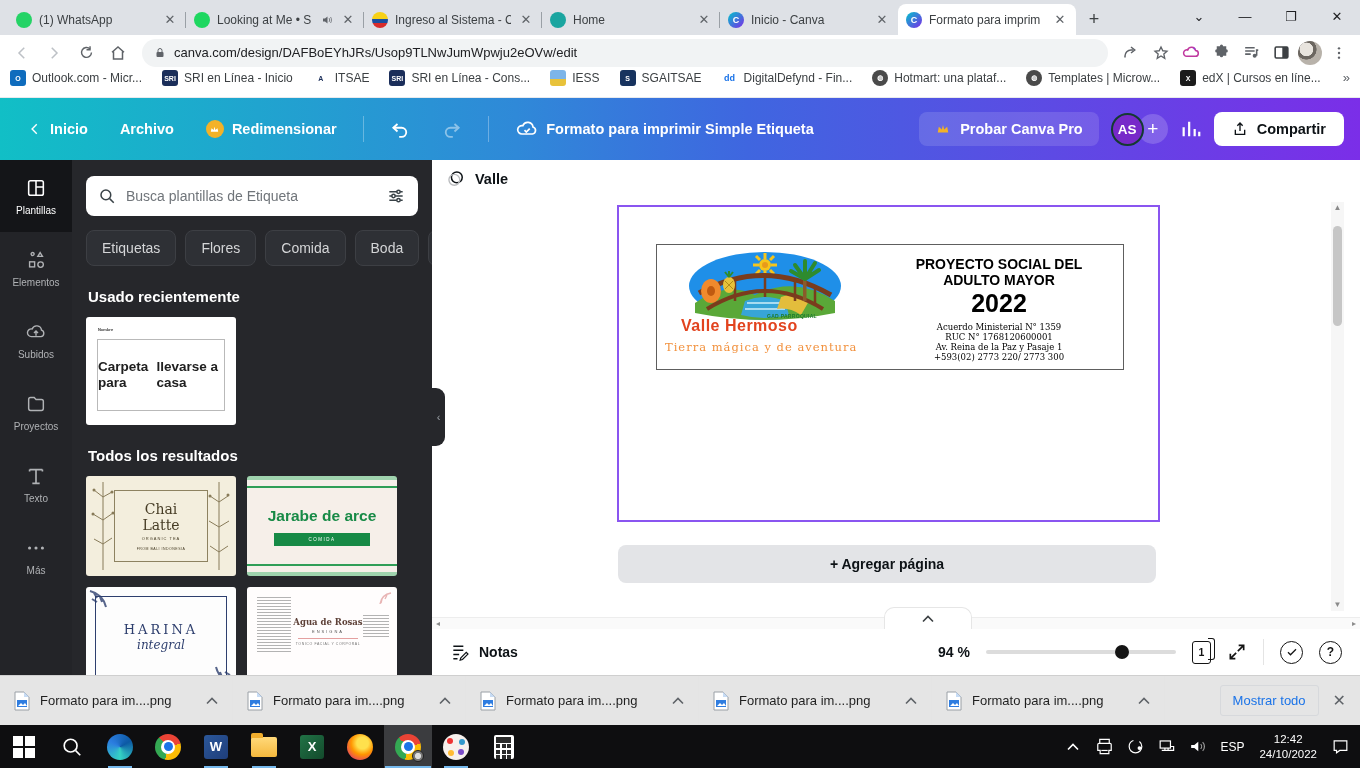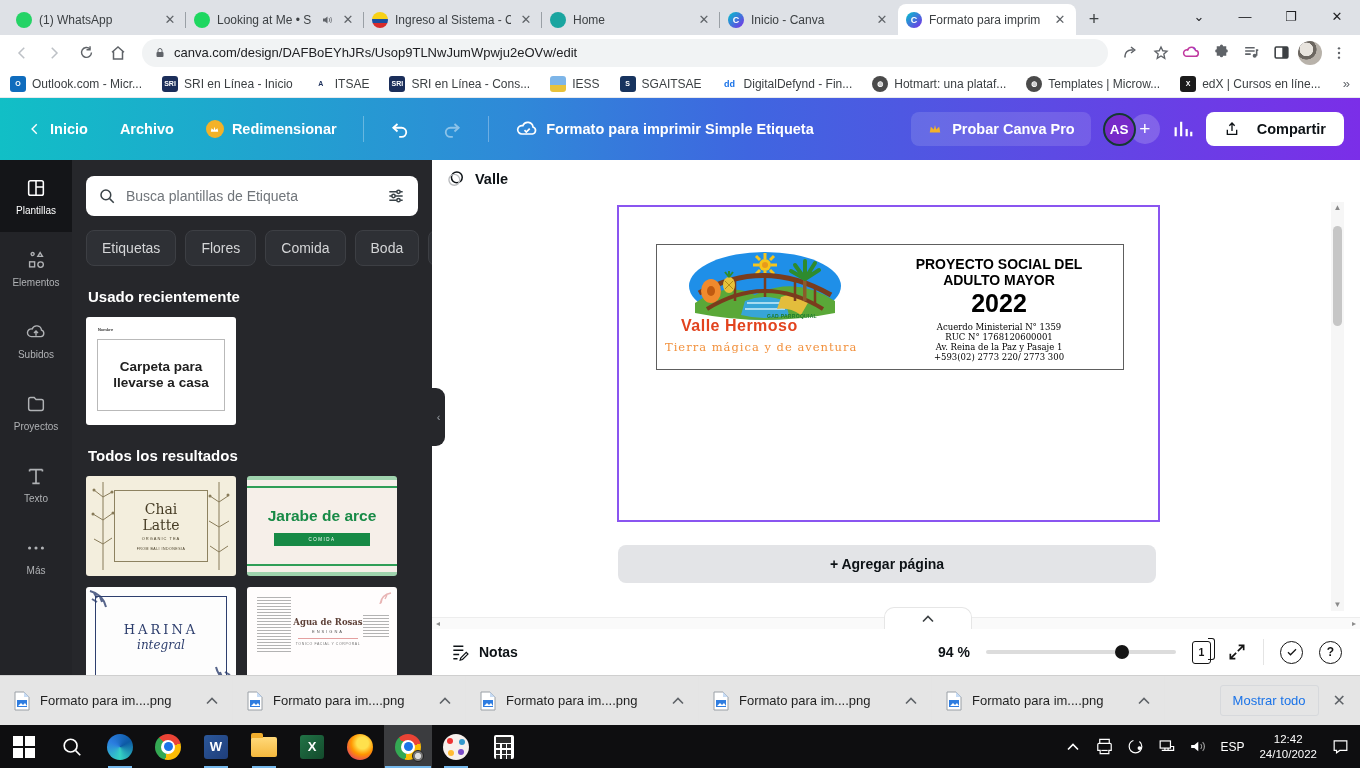--- a/index.html
+++ b/index.html
@@ -27,55 +27,55 @@
   
   .addrbar { height:35px; background:#fff; display:flex; align-items:center; padding:0 8px; gap:4px; }
   .nav-ic { width:28px; height:28px; display:flex; align-items:center; justify-content:center; color:#5f6368; }
   .nav-ic.dim { color:#bdc1c6; }
   .omnibox { flex:1; height:28px; background:#f1f3f4; border-radius:14px; display:flex; align-items:center; padding:0 12px; gap:8px; margin:0 6px; }
   .omnibox .url { font-size:13px; color:#202124; }
   .ext-ic { width:26px; height:26px; display:flex; align-items:center; justify-content:center; }
   .profile-dot { width:24px; height:24px; border-radius:50%; background:radial-gradient(circle at 35% 35%, #e8e4de 0 30%, #6b6660 32% 45%, #b8b2aa 47% 100%); }
 
   
-  .bookmarks { height:28px; background:#fff; border-bottom:1px solid #e8eaed; display:flex; align-items:center; padding:0 10px; gap:20px; font-size:12px; color:#3c4043; }
+  .bookmarks { height:28px; background:#fff; border-bottom:1px solid #e8eaed; display:flex; align-items:flex-start; padding:0 10px; gap:20px; font-size:12px; color:#3c4043; }
   .bm { display:flex; align-items:center; gap:6px; white-space:nowrap; }
   .bm-fav { width:16px; height:16px; border-radius:3px; display:flex; align-items:center; justify-content:center; font-size:7px; font-weight:bold; color:#fff; flex:none; }
   .bm-more { margin-left:auto; color:#5f6368; font-size:13px; }
 
   
   .cv-header { height:62px; background:linear-gradient(90deg,#11bfc6 0%,#2f89d8 38%,#3f66e0 55%,#7b2ee8 100%); display:flex; align-items:center; padding:0 16px; color:#fff; position:relative; }
   .cv-left { display:flex; align-items:center; gap:8px; }
   .cv-item { display:flex; align-items:center; gap:8px; font-size:14.5px; font-weight:600; padding:8px 12px; border-radius:8px; }
   .cv-sep { width:1px; height:26px; background:rgba(255,255,255,.3); margin:0 6px; }
   .crown-badge { width:18px; height:18px; border-radius:50%; background:#f3b228; display:flex; align-items:center; justify-content:center; }
   .cv-title { position:absolute; left:50%; transform:translateX(-50%); font-size:14.5px; font-weight:600; white-space:nowrap; }
   .cv-right { margin-left:auto; display:flex; align-items:center; gap:12px; }
   .btn-pro { display:flex; align-items:center; gap:9px; background:rgba(255,255,255,.13); border-radius:8px; padding:9px 16px; font-size:14.5px; font-weight:600; }
   .avatar-group { display:flex; align-items:center; }
   .plus-circle { width:30px; height:30px; border-radius:50%; background:rgba(255,255,255,.18); display:flex; align-items:center; justify-content:center; font-size:19px; margin-left:-6px; }
   .avatar { width:33px; height:33px; border-radius:50%; background:#7729c9; border:2.5px solid #143a31; display:flex; align-items:center; justify-content:center; font-size:13.5px; font-weight:bold; z-index:1; }
-  .btn-share { display:flex; align-items:center; gap:17px; background:#fff; color:#0d1216; border-radius:8px; padding:9px 18px; font-size:14.5px; font-weight:700; }
+  .btn-share { display:flex; align-items:center; gap:9px; background:#fff; color:#0d1216; border-radius:8px; padding:9px 18px; font-size:14.5px; font-weight:700; }
 
   
   .workspace { height:515px; display:flex; position:relative; }
   .rail { width:72px; background:#232428; display:flex; flex-direction:column; }
   .rail-item { height:72px; display:flex; flex-direction:column; align-items:center; justify-content:center; gap:6px; color:#b0b2b5; font-size:10px; }
   .rail-item.active { background:#141518; color:#fff; }
   .panel { width:360px; background:#26272b; padding:16px 14px; overflow:hidden; position:relative; }
   .searchbox { height:40px; background:#fff; border-radius:8px; display:flex; align-items:center; padding:0 12px; gap:10px; }
   .searchbox input { border:none; outline:none; flex:1; font-size:14px; color:#202124; font-family:"Liberation Sans",sans-serif; }
   .searchbox input::placeholder { color:#70757a; }
   .chips { display:flex; gap:9px; margin-top:14px; }
   .chip { background:#2e3035; border:1px solid #3d3f44; color:#d4d5d7; font-size:14px; padding:9px 15px; border-radius:8px; white-space:nowrap; }
   .chip.arrow { padding:9px 11px; }
   .sec-title { color:#fff; font-size:15px; font-weight:700; margin:22px 2px 12px; }
   .recent-card { width:150px; height:108px; background:#fff; border-radius:3px; position:relative; }
   .recent-tag { position:absolute; top:10px; left:12px; font-size:4px; color:#333; font-weight:bold; }
-  .recent-box { position:absolute; left:11px; right:11px; top:22px; bottom:14px; border:1px solid #b9b9b9; display:flex; flex-direction:column; align-items:center; justify-content:center; font-size:13.5px; font-weight:700; color:#202020; line-height:1.2; }
+  .recent-box { position:absolute; left:11px; right:11px; top:22px; bottom:14px; border:1px solid #b9b9b9; display:flex; flex-direction:row; align-items:center; justify-content:center; font-size:13.5px; font-weight:700; color:#202020; line-height:1.2; }
   .tgrid { display:grid; grid-template-columns:150px 150px; gap:11px; margin-top:4px; }
   .thumb { height:100px; border-radius:3px; position:relative; overflow:hidden; }
   .th-chai { background:#f3eedd; }
   .chai-box { position:absolute; left:28px; right:28px; top:14px; bottom:14px; border:1px solid #8d8260; display:flex; flex-direction:column; align-items:center; justify-content:center; color:#463c25; }
   .chai-t { font-family:"DejaVu Serif",serif; font-size:14px; line-height:1.15; }
   .chai-s { font-size:4px; letter-spacing:1px; margin-top:3px; }
   .chai-s2 { font-size:3.5px; letter-spacing:.5px; margin-top:6px; }
   .sprig { position:absolute; color:#6d5e38; opacity:.8; }
   .th-jarabe { background:#f6efe9; border-top:4px solid #9fd3ae; border-bottom:4px solid #9fd3ae; display:flex; flex-direction:column; align-items:center; justify-content:center; gap:8px; }
   .th-jarabe::before, .th-jarabe::after { content:""; position:absolute; left:0; right:0; height:2px; background:#2f9e57; }

